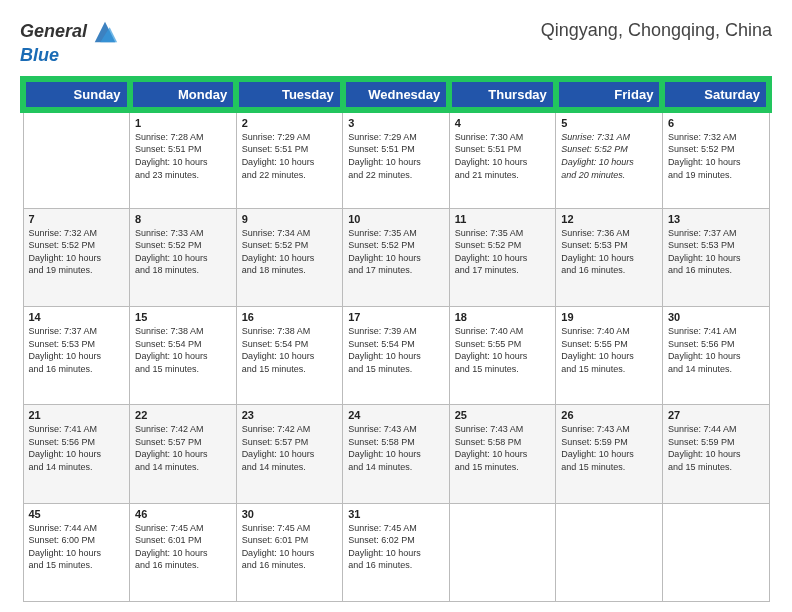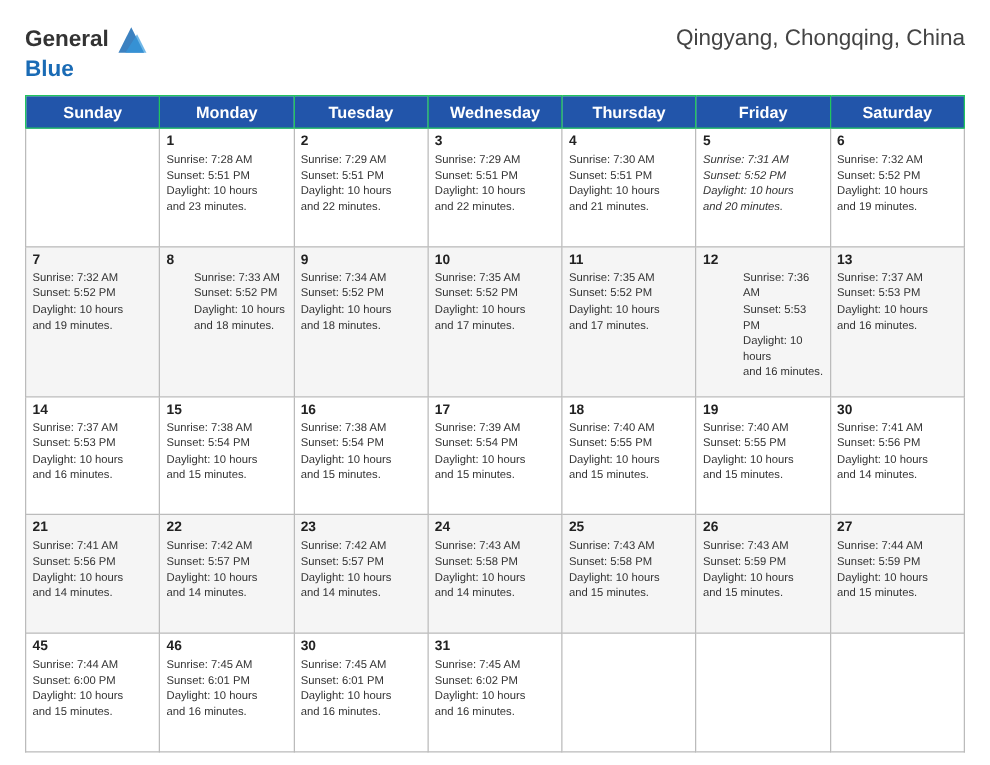--- a/index.html
+++ b/index.html
@@ -18,20 +18,21 @@
       flex-direction: column;
     }
     .header {
       display: flex;
       justify-content: space-between;
       align-items: flex-start;
       margin-bottom: 10px;
     }
     .logo {
       display: flex;
+      font-style: italic;
     }
     .logo-text {
       font-size: 18px;
       font-weight: bold;
       line-height: 1.1;
     }
     .logo-general { color: #333; }
     .logo-blue { color: #1a6bb5; }
     .logo-icon {
       width: 28px;
@@ -55,24 +56,24 @@
     .calendar {
       flex: 1;
       border: 1px solid #aaa;
       border-collapse: collapse;
       width: 100%;
       table-layout: fixed;
     }
     .calendar th {
       background-color: #2255aa;
       color: #fff;
-      text-align: center;
+      text-align: right;
       padding: 5px 6px;
       font-size: 13px;
-      border: 1px solid #22c55e;
+      border: 6px solid #22c55e;
     }
     .calendar td {
       border: 1px solid #bbb;
       vertical-align: top;
       padding: 4px 5px;
       font-size: 9.5px;
       color: #333;
       height: 88px;
     }
     .day-num {
@@ -181,21 +182,21 @@
         <tr>
           <td>
             <span class="day-num">7</span>
             <div class="day-info" style="white-space: pre-line;">Sunrise: 7:32 AM
 Sunset: 5:52 PM
 Daylight: 10 hours
 and 19 minutes.</div>
           </td>
           <td>
             <span class="day-num">8</span>
-            <div class="day-info" style="white-space: pre-line; margin-left: 22px;">Sunrise: 7:33 AM
+            <div class="day-info" style="white-space: pre-line;">Sunrise: 7:33 AM
 Sunset: 5:52 PM
 Daylight: 10 hours
 and 18 minutes.</div>
           </td>
           <td>
             <span class="day-num">9</span>
             <div class="day-info" style="white-space: pre-line;">Sunrise: 7:34 AM
 Sunset: 5:52 PM
 Daylight: 10 hours
 and 18 minutes.</div>
@@ -209,21 +210,21 @@
           </td>
           <td>
             <span class="day-num">11</span>
             <div class="day-info" style="white-space: pre-line;">Sunrise: 7:35 AM
 Sunset: 5:52 PM
 Daylight: 10 hours
 and 17 minutes.</div>
           </td>
           <td>
             <span class="day-num">12</span>
-            <div class="day-info" style="white-space: pre-line; margin-left: 32px;">Sunrise: 7:36 AM
+            <div class="day-info" style="white-space: pre-line;">Sunrise: 7:36 AM
 Sunset: 5:53 PM
 Daylight: 10 hours
 and 16 minutes.</div>
           </td>
           <td>
             <span class="day-num">13</span>
             <div class="day-info" style="white-space: pre-line;">Sunrise: 7:37 AM
 Sunset: 5:53 PM
 Daylight: 10 hours
 and 16 minutes.</div>

